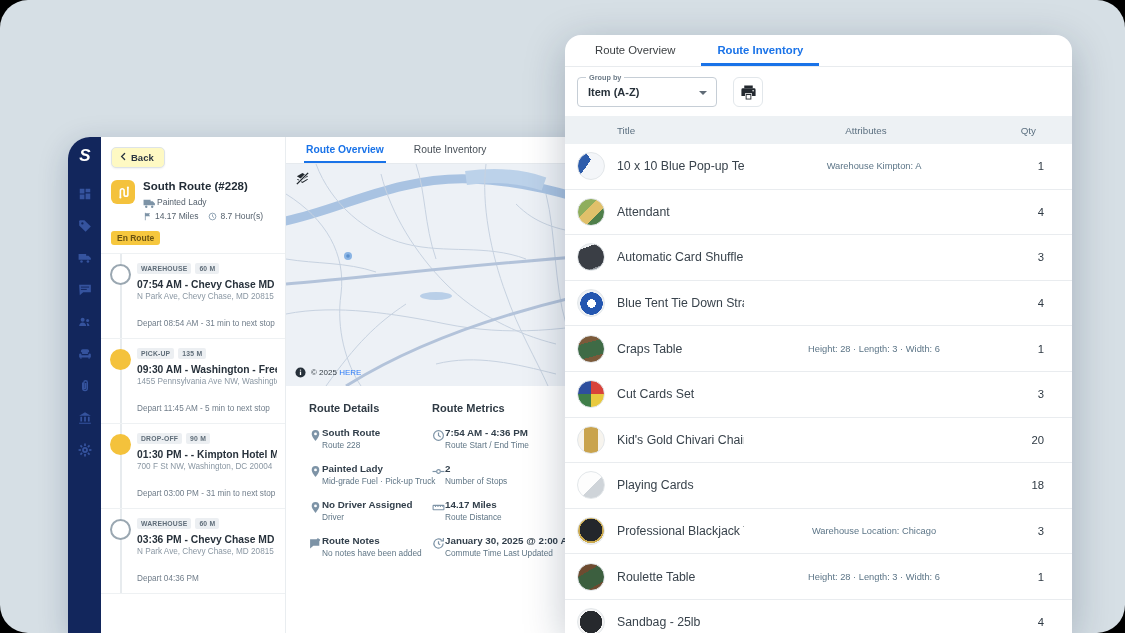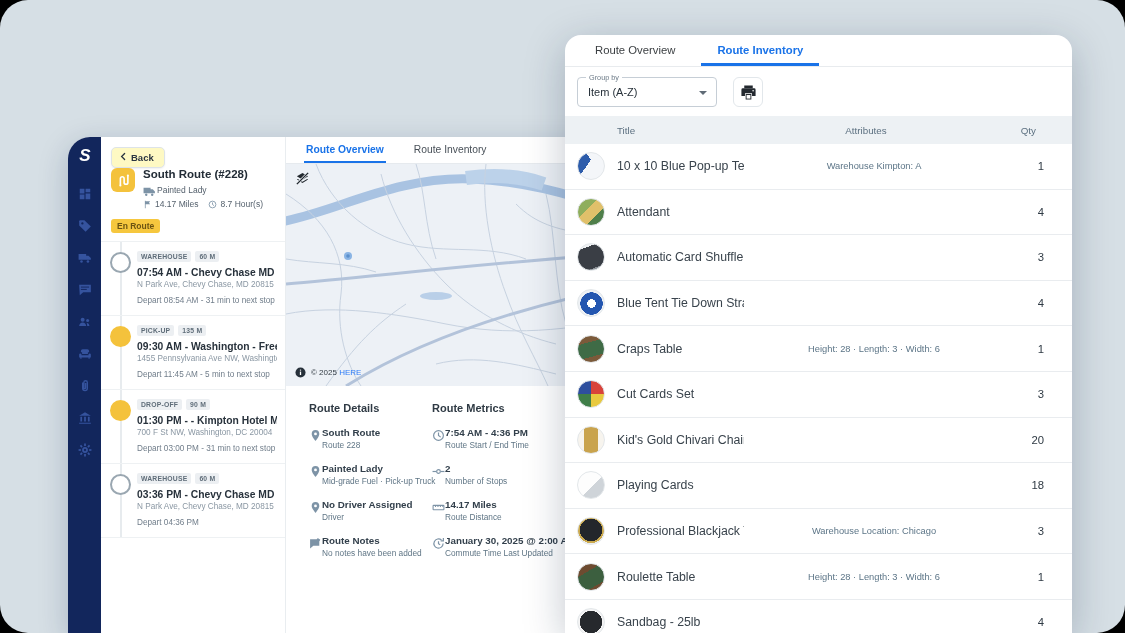--- a/index.html
+++ b/index.html
@@ -11,38 +11,38 @@
   .sidebar{width:33px;background:#12265c;display:flex;flex-direction:column;align-items:center;padding-top:9px;flex:none;}
   .logo{color:#fff;font-weight:bold;font-size:17px;font-style:italic;margin-bottom:18px;letter-spacing:-1px;}
   .nav-item{width:24px;height:24px;margin-bottom:8px;border-radius:7px;display:flex;align-items:center;justify-content:center;color:#35539e;cursor:pointer;}
   .nav-item svg{width:14px;height:14px;}
 
   
   .route-panel{width:185px;border-right:1px solid #e9edf0;display:flex;flex-direction:column;flex:none;background:#fff;}
   .rp-head{padding:10px 10px 8px 10px;border-bottom:1px solid #eef1f3;}
   .back-btn{display:inline-flex;align-items:center;gap:3px;border:1px solid #dde3e8;border-radius:5px;background:#fef9c3;padding:4px 10px 4px 7px;font-size:9.5px;font-weight:bold;color:#2b3642;box-shadow:0 1px 2px rgba(0,0,0,.06);cursor:pointer;}
   .back-btn svg{width:9px;height:9px;}
-  .rh-row{display:flex;gap:8px;}
+  .rh-row{display:flex;gap:8px;margin-top:12px;}
   .route-badge{width:24px;height:24px;border-radius:6px;background:#f4c23c;display:flex;align-items:center;justify-content:center;flex:none;}
   .route-badge svg{width:15px;height:15px;}
   .rh-title{font-size:11.5px;font-weight:bold;color:#222c36;}
   .rh-line{display:flex;align-items:center;gap:4px;font-size:8.5px;color:#55616d;margin-top:4px;}
   .rh-line svg{width:9px;height:9px;color:#7d93a6;}
   .rh-meta{display:flex;gap:10px;}
   .pill{display:inline-block;background:#f6c73e;color:#6b5312;font-size:8.5px;font-weight:bold;border-radius:3px;padding:2px 6px;margin-top:10px;}
   .stops{flex:1;overflow:hidden;}
   .stop{position:relative;padding:9px 8px 10px 36px;border-bottom:1px solid #eef1f3;background:#fff;cursor:pointer;}
   .stop::before{content:"";position:absolute;left:19px;top:0;bottom:0;width:2px;background:#e7ebee;}
   .marker{position:absolute;left:9px;top:10px;width:21px;height:21px;border-radius:50%;background:#fff;border:2px solid #9aa7b1;color:#7d8a95;display:flex;align-items:center;justify-content:center;z-index:1;}
   .marker[data-mk="number"]{background:#f4c23c;border-color:#f4c23c;color:#5c4a12;font-size:10px;font-weight:bold;}
   .badge-row{display:flex;align-items:center;gap:4px;}
   .tbadge{display:inline-flex;align-items:center;gap:2px;background:#eceff2;color:#5f6d79;font-size:6.8px;font-weight:bold;border-radius:2px;padding:2px 4px;letter-spacing:.2px;}
   .stop-title{font-size:10.3px;font-weight:bold;color:#28323c;margin-top:5px;white-space:nowrap;overflow:hidden;}
   .stop-addr{font-size:8.2px;color:#8a97a3;margin-top:2px;white-space:nowrap;overflow:hidden;}
-  .stop-depart{font-size:8.2px;color:#707d8a;margin-top:7px;}
+  .stop-depart{font-size:8.2px;color:#707d8a;margin-top:18px;}
 
   
   .map-panel{flex:1;display:flex;flex-direction:column;background:#fff;min-width:0;}
   .tabbar{display:flex;gap:26px;padding:0 18px;border-bottom:1px solid #e6eaee;flex:none;}
   .tab{font-size:10.3px;color:#474f57;padding:7px 2px 6px;border-bottom:2px solid transparent;cursor:pointer;white-space:nowrap;}
   .tab[data-active="true"]{color:#1a73e8;font-weight:bold;border-bottom-color:#1a73e8;}
   .map{position:relative;height:222px;background:#edf1f6;overflow:hidden;flex:none;}
   .map-label{position:absolute;font-size:7px;color:#4c5a66;white-space:nowrap;}
   .map-off-icon{position:absolute;left:9px;top:7px;width:15px;height:15px;color:#23292f;}
   .attribution{position:absolute;left:9px;bottom:8px;display:flex;align-items:center;gap:5px;font-size:8px;color:#333c44;}
@@ -57,21 +57,21 @@
   .d-ic{width:13px;height:13px;color:#7d93a6;flex:none;margin-top:1px;}
   .d-ic svg{width:13px;height:13px;}
   .d-title{font-size:9.8px;font-weight:bold;color:#33404c;white-space:nowrap;}
   .d-sub{font-size:8.3px;color:#5f7585;margin-top:2px;white-space:nowrap;}
 
   
   .overlay{position:absolute;left:565px;top:35px;width:507px;bottom:0;background:#fff;border-radius:16px 16px 0 0;box-shadow:0 10px 40px rgba(10,30,60,.25);overflow:hidden;display:flex;flex-direction:column;}
   .ov-tabbar{display:flex;gap:10px;padding:0 14px;border-bottom:1px solid #e8ebee;flex:none;}
   .ov-tab{font-size:11.3px;color:#3c4043;padding:9px 16px 7px;border-bottom:3px solid transparent;cursor:pointer;}
   .ov-tab[data-active="true"]{color:#1a73e8;font-weight:bold;border-bottom-color:#1a73e8;}
-  .filters{display:flex;gap:14px;padding:10px 12px 9px;flex:none;}
+  .filters{display:flex;gap:14px;padding:10px 12px 9px;flex:none;font-weight:bold;}
   .select{position:relative;height:30px;border:1px solid #c6ced6;border-radius:4px;display:flex;align-items:center;padding:0 26px 0 10px;cursor:pointer;background:#fff;}
   .sel-group{width:140px;}
   .sel-stop{width:147px;}
   .sel-label{position:absolute;top:-5px;left:8px;background:#fff;padding:0 3px;font-size:7.3px;color:#6d7b88;}
   .sel-value{font-size:11px;color:#27313a;}
   .caret{position:absolute;right:9px;top:13px;width:0;height:0;border-left:4px solid transparent;border-right:4px solid transparent;border-top:4.5px solid #5f6b76;}
   .print-btn{margin-left:2px;width:30px;height:30px;border:1px solid #e2e7eb;border-radius:6px;background:#fff;display:flex;align-items:center;justify-content:center;cursor:pointer;color:#23292f;}
   .print-btn svg{width:17px;height:17px;}
   .inv-head{display:flex;align-items:center;height:28px;background:#edf1f4;font-size:9.8px;color:#5c7080;padding:0 36px 0 12px;flex:none;}
   .ih-title{flex:1;padding-left:40px;}

